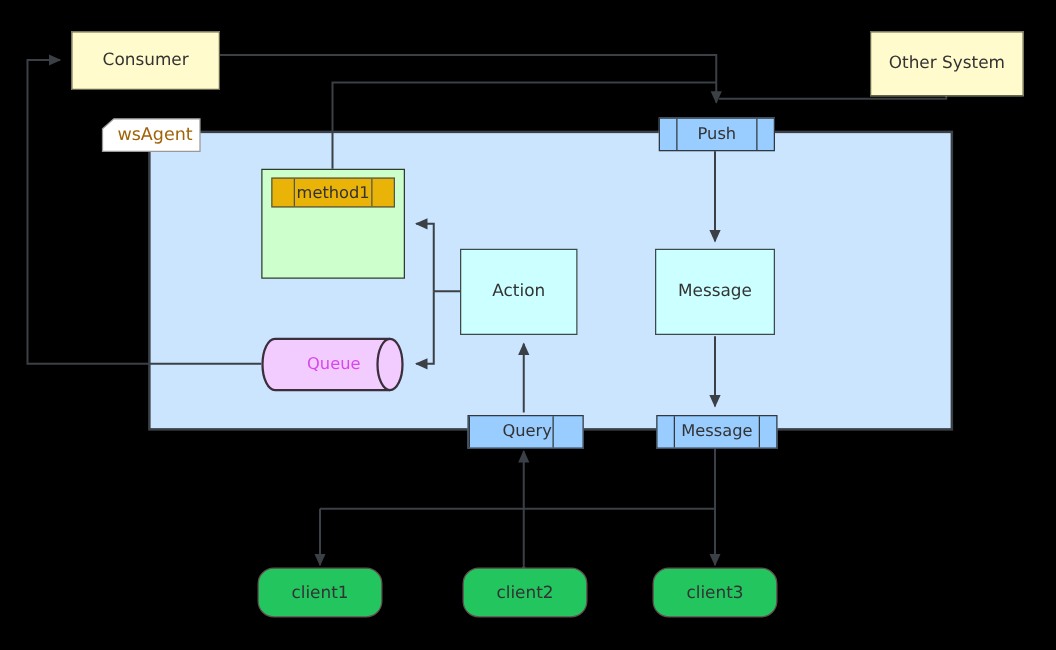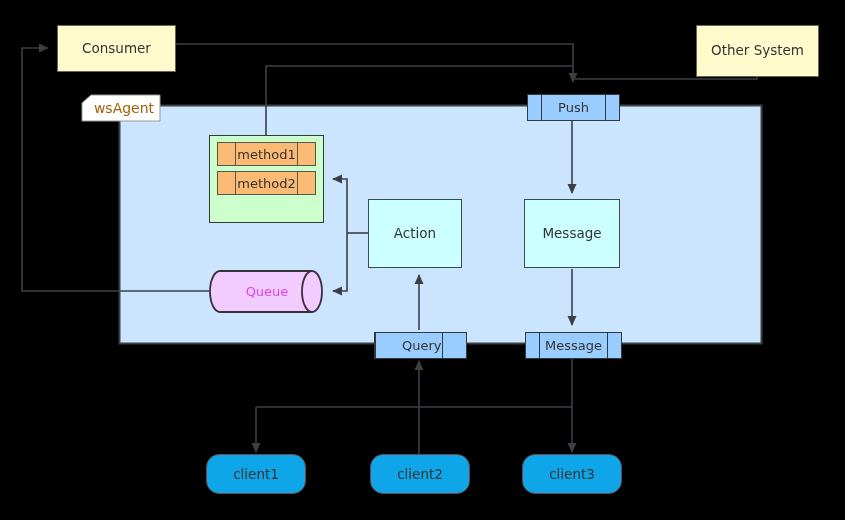--- a/index.html
+++ b/index.html
@@ -14,26 +14,26 @@
   .iface{border:1.6px solid #33383d;background:#99ccff;display:flex;padding:0;}
   .iface .seg{border-right:1.6px solid #33383d;height:100%;}
   .iface .seg:last-child{border-right:none;}
   .iface .mid{flex:1;display:flex;align-items:center;justify-content:center;
               font-size:13px;color:#333;}
   .iface .cap{width:13px;}
   .methodbox{position:absolute;background:#ccffcc;border:1.8px solid #2f3b2f;
              box-sizing:border-box;padding:6px 7px;display:flex;flex-direction:column;
              gap:5px;}
   .mrow{display:flex;height:24px;border:1.6px solid #4d5a4d;box-sizing:border-box;
-        background:#fdba74;}
+        background:#eab308;}
   .mrow .mcap{width:18px;border-right:1.6px solid #4d5a4d;box-sizing:border-box;}
   .mrow .mcap.r{border-right:none;border-left:1.6px solid #4d5a4d;}
   .mrow .mlab{flex:1;display:flex;align-items:center;justify-content:center;
               font-size:13px;color:#333;}
-  .client{position:absolute;background:#0ea5e9;border:1.6px solid #664d4d;
+  .client{position:absolute;background:#22c55e;border:1.6px solid #664d4d;
           border-radius:13px;box-sizing:border-box;display:flex;align-items:center;
           justify-content:center;font-size:13.5px;color:#333;}
   .queue{position:absolute;}
   .queue .qlabel{position:absolute;inset:0;display:flex;align-items:center;
                  justify-content:center;font-size:13px;color:#d946ef;}
   .tagnote{position:absolute;font-size:14px;color:#a16207;display:flex;
            align-items:center;justify-content:center;}
   .tagnote .tl{position:absolute;inset:0;display:flex;align-items:center;
                justify-content:center;padding-left:8px;}
 </style>
@@ -98,25 +98,20 @@
     </svg>
     <span class="tl">wsAgent</span>
   </div>
 
   <div class="methodbox" style="left:209px;top:135px;width:115px;height:88px;">
     <div class="mrow">
       <span class="mcap"></span>
       <span class="mlab">method1</span>
       <span class="mcap r"></span>
     </div>
-    <div class="mrow">
-      <span class="mcap"></span>
-      <span class="mlab">method2</span>
-      <span class="mcap r"></span>
-    </div>
   </div>
 
   <div class="node proc" style="left:368px;top:199px;width:94px;height:69px;">
     <span>Action</span>
   </div>
 
   <div class="node proc" style="left:524px;top:199px;width:96px;height:69px;">
     <span>Message</span>
   </div>
 

